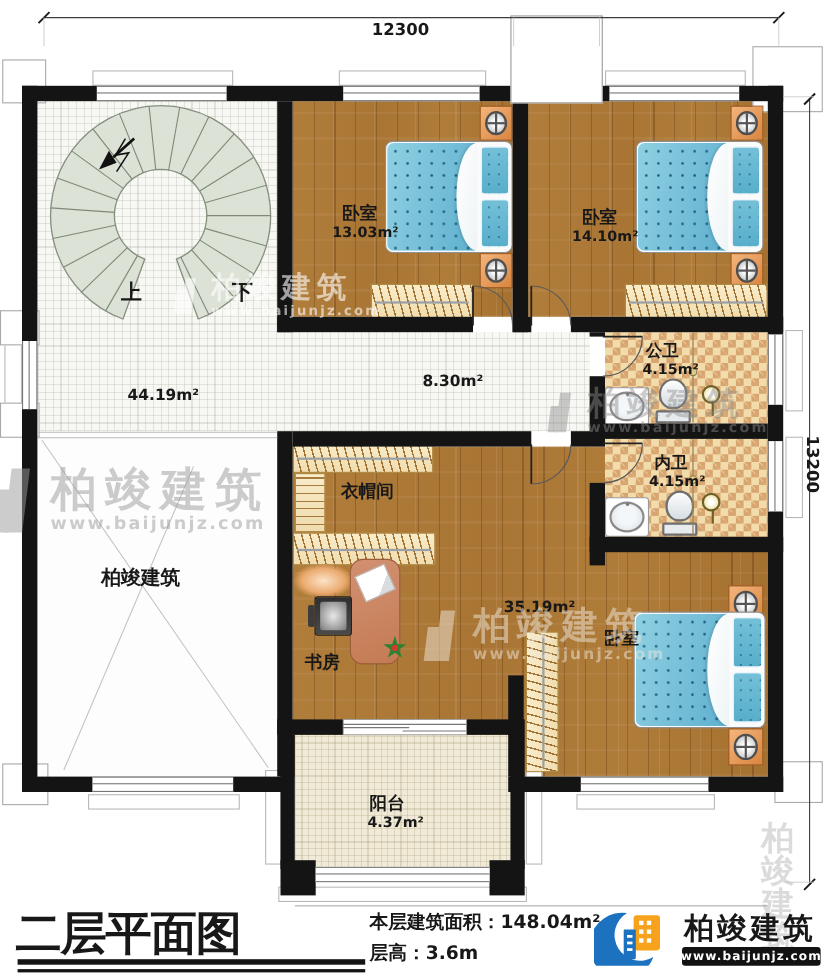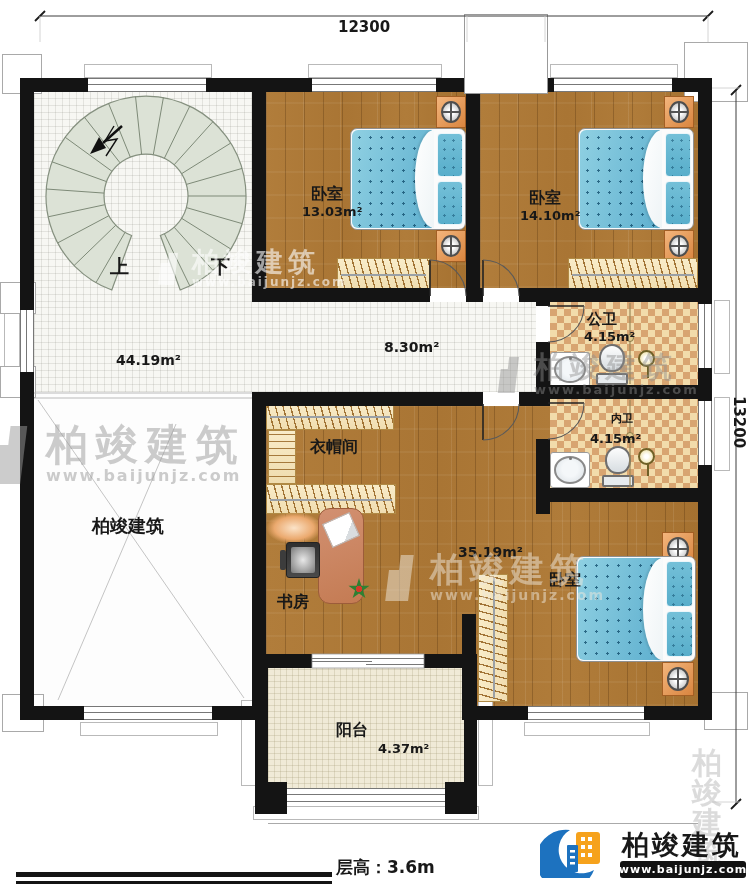--- a/index.html
+++ b/index.html
@@ -278,31 +278,31 @@
   <div class="label" style="left:338px;top:19px;font-size:15px;">12300</div>
   <div class="label" style="left:747px;top:396px;font-size:15px;transform:rotate(90deg);transform-origin:top left;">13200</div>
   <div class="label" style="left:110px;top:256px;font-size:19px;">上</div>
   <div class="label" style="left:211px;top:256px;font-size:19px;">下</div>
   <div class="label" style="left:311px;top:185px;font-size:16px;">卧室</div>
   <div class="label" style="left:302px;top:205px;font-size:13px;">13.03m²</div>
   <div class="label" style="left:529px;top:189px;font-size:16px;">卧室</div>
   <div class="label" style="left:520px;top:209px;font-size:13px;">14.10m²</div>
   <div class="label" style="left:587px;top:311px;font-size:15px;">公卫</div>
   <div class="label" style="left:584px;top:330px;font-size:13px;">4.15m²</div>
-  <div class="label" style="left:611px;top:413px;font-size:11px;">内卫</div>
+  <div class="label" style="left:595px;top:413px;font-size:15px;font-family:Liberation Serif, serif;">内卫</div>
   <div class="label" style="left:590px;top:432px;font-size:13px;">4.15m²</div>
   <div class="label" style="left:116px;top:353px;font-size:14px;">44.19m²</div>
   <div class="label" style="left:384px;top:340px;font-size:14px;">8.30m²</div>
   <div class="label" style="left:310px;top:438px;font-size:16px;">衣帽间</div>
   <div class="label" style="left:277px;top:593px;font-size:16px;">书房</div>
   <div class="label" style="left:458px;top:545px;font-size:14px;">35.19m²</div>
   <div class="label" style="left:549px;top:571px;font-size:16px;">卧室</div>
   <div class="label" style="left:92px;top:516px;font-size:18px;">柏竣建筑</div>
   <div class="label" style="left:336px;top:721px;font-size:16px;">阳台</div>
-  <div class="label" style="left:334px;top:742px;font-size:13px;padding-left:44px;">4.37m²</div>
+  <div class="label" style="left:334px;top:742px;font-size:13px;">4.37m²</div>
 
   <div class="wm" style="left:160px;top:248px;color:#ffffff;opacity:.6;">
     <div class="wm-icon" style="width:24px;height:32px;"></div>
     <div>
       <div class="wm-name" style="font-size:27px;letter-spacing:5px;">柏竣建筑</div>
       <div class="wm-url" style="font-size:12px;letter-spacing:2px;">www.baijunjz.com</div>
     </div>
   </div>
   <div class="wm" style="left:-6px;top:424px;color:#9b9b9b;opacity:.5;">
     <div class="wm-icon" style="width:44px;height:58px;"></div>
@@ -323,22 +323,26 @@
     <div>
       <div class="wm-name" style="font-size:34px;letter-spacing:6px;">柏竣建筑</div>
       <div class="wm-url" style="font-size:14px;letter-spacing:2px;">www.baijunjz.com</div>
     </div>
   </div>
   <div class="wm" style="left:692px;top:748px;color:#bfbfbf;opacity:.55;">
     <div class="wm-name" style="font-size:30px;letter-spacing:6px;">柏竣建筑</div>
   </div>
 
   <div class="tb" style="left:268px;top:823px;width:430px;height:1px;background:#aaa;"></div>
+  <div class="tb label" style="left:14px;top:826px;font-size:42px;letter-spacing:-1px;z-index:8;">二层平面图</div>
   <div class="tb" style="left:16px;top:872px;width:316px;height:5px;background:#141414;"></div>
   <div class="tb" style="left:16px;top:881px;width:316px;height:3px;background:#141414;"></div>
+  <div class="tb label" style="left:336px;top:830px;font-size:17px;z-index:8;">
+    <span>本层建筑面积：</span><span>148.04m²</span>
+  </div>
   <div class="tb label" style="left:336px;top:858px;font-size:17px;z-index:8;">
     <span>层高：</span><span>3.6m</span>
   </div>
   <svg class="tb" style="left:540px;top:828px;z-index:8;" width="78" height="50" viewBox="0 0 78 50">
     <path d="M30 2A23 23 0 1 0 54 42A30 30 0 1 1 30 2Z" fill="#1d72bf"></path>
     <rect x="36" y="4" width="24" height="32" rx="3" fill="#f6a21c"></rect>
     <rect x="27" y="17" width="11" height="27" rx="1" fill="#1d72bf"></rect>
     <g fill="#fff">
       <rect x="41" y="9" width="4" height="4"></rect>
         <rect x="48" y="9" width="4" height="4"></rect>

